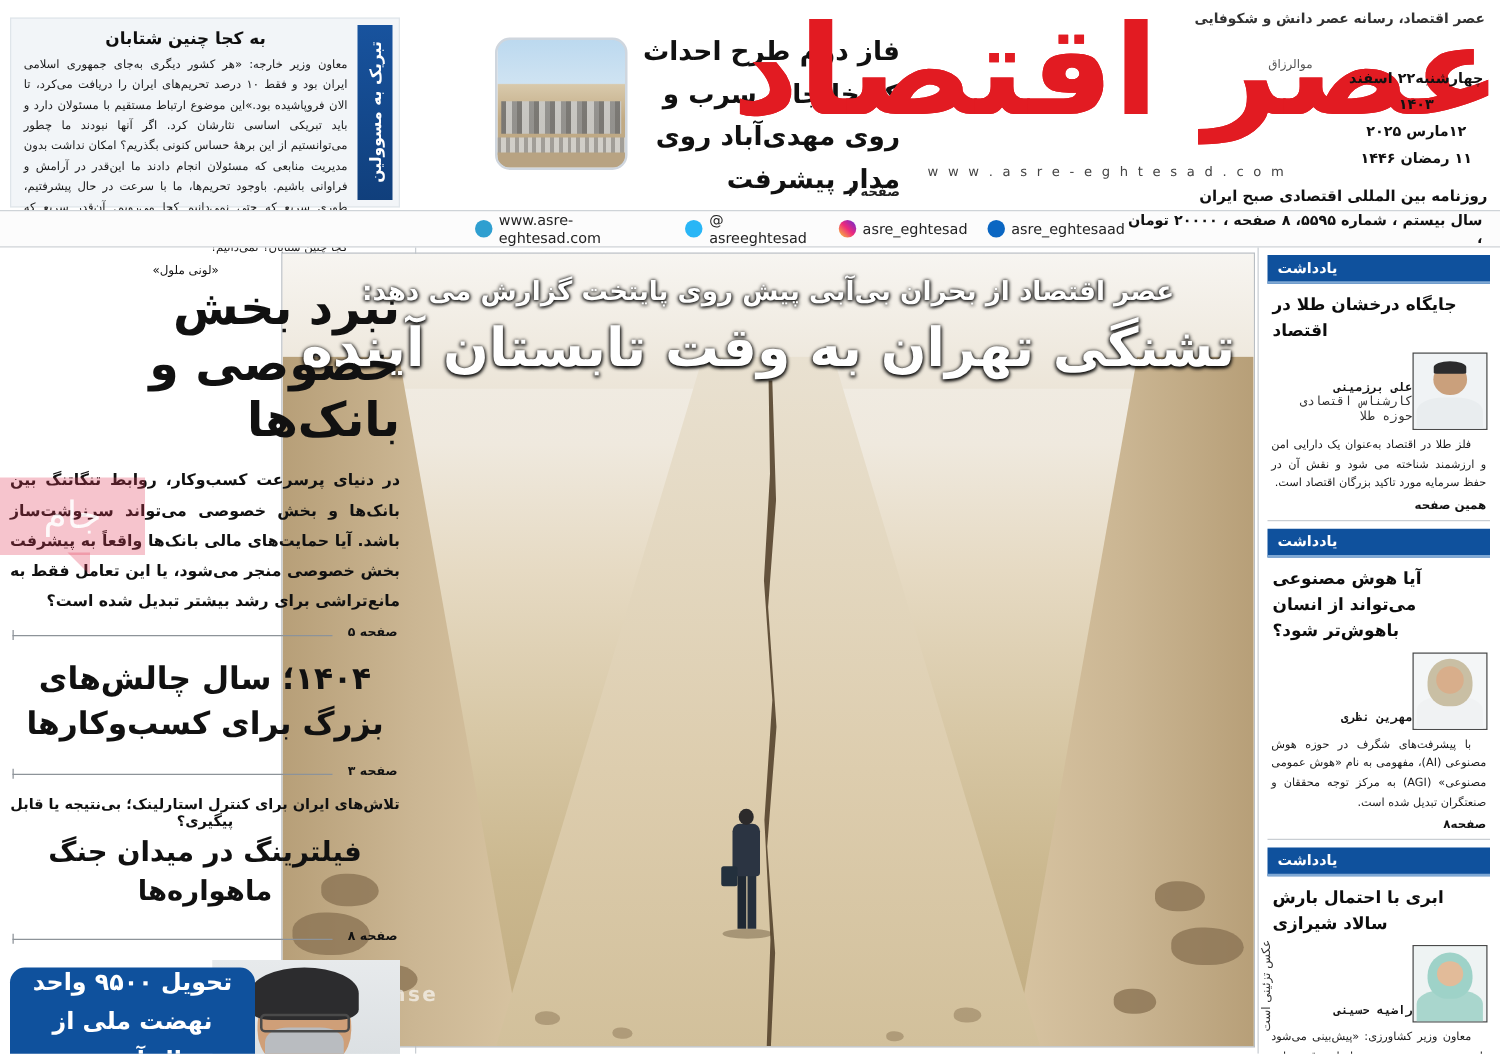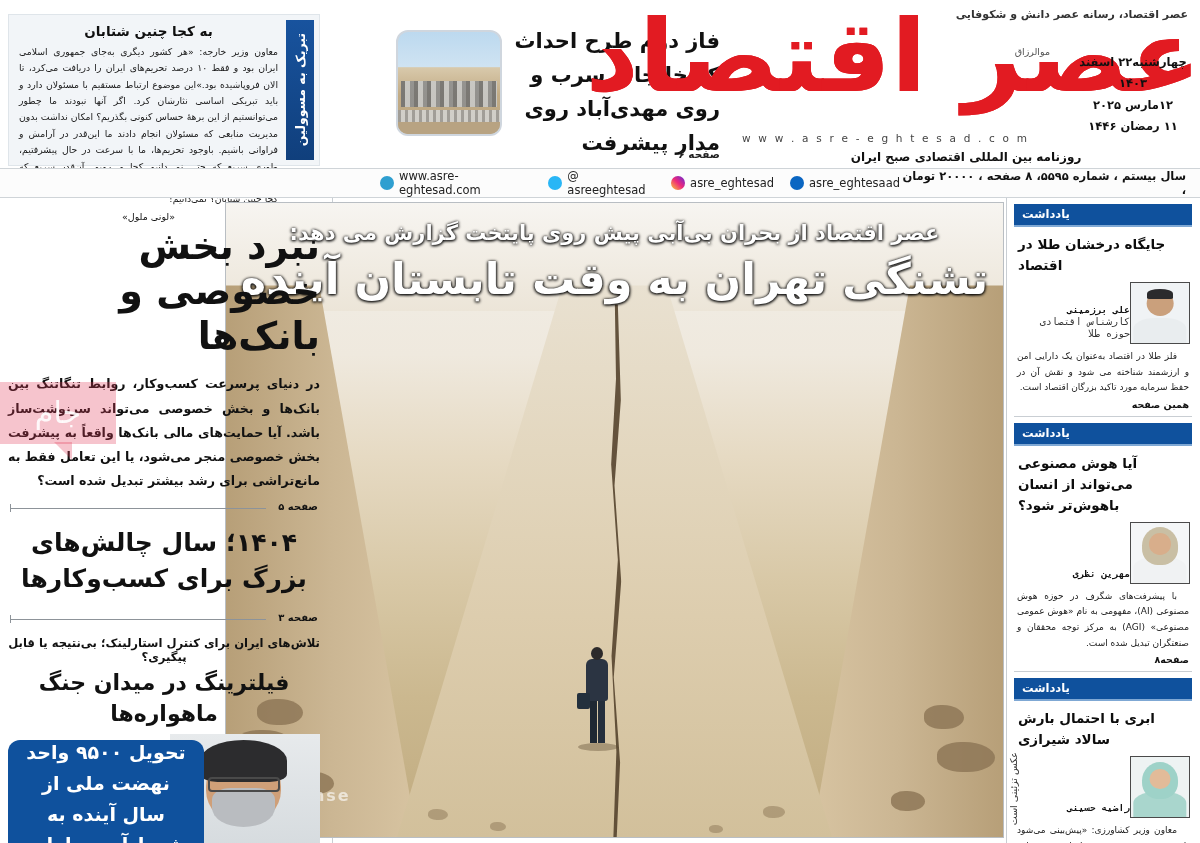--- a/index.html
+++ b/index.html
@@ -48,21 +48,21 @@
     font-size: 11.5px; color: #111; font-weight: bold;
   }
   .np-url {
     position: absolute; bottom: 24px; left: 0; right: 10px;
     text-align: left; padding-left: 12px;
     font-size: 10.5px; color: #444; letter-spacing: 2.2px;
     direction: ltr;
   }
   .np-slogan {
     position: absolute; bottom: 4px; left: 0; right: 10px;
-    text-align: center; padding-left: 12px;
+    text-align: right; padding-left: 12px;
     font-size: 12px; color: #111; font-weight: bold; direction: rtl;
   }
 
   
   .lead-teaser {
     position: absolute; right: 480px; top: 14px; width: 330px; height: 150px;
   }
   .lt-thumb {
     position: absolute; left: 6px; top: 16px; width: 106px; height: 106px;
     border-radius: 12px; border: 2px solid #cfd6de; overflow: hidden;
@@ -515,20 +515,23 @@
         <span class="lc-page">صفحه ۵</span>
       </div>
 
       <div class="lc-h2">۱۴۰۴؛ سال چالش‌های بزرگ برای کسب‌وکارها</div>
       <div class="lc-rule" style="margin-top:16px;">
         <span class="lc-page">صفحه ۳</span>
       </div>
 
       <div class="lc-kicker">تلاش‌های ایران برای کنترل استارلینک؛ بی‌نتیجه یا قابل پیگیری؟</div>
       <div class="lc-h3">فیلترینگ در میدان جنگ ماهواره‌ها</div>
+      <div class="lc-rule" style="margin-top:14px;">
+        <span class="lc-page">صفحه ۸</span>
+      </div>
 
       <div class="lc-promo">
         <div class="promo-photo">
           <div class="pp-bg"></div>
 
           <div class="pp-head"></div>
           <div class="pp-hair"></div>
           <div class="pp-beard"></div>
           <div class="pp-glass"></div>
         </div>

